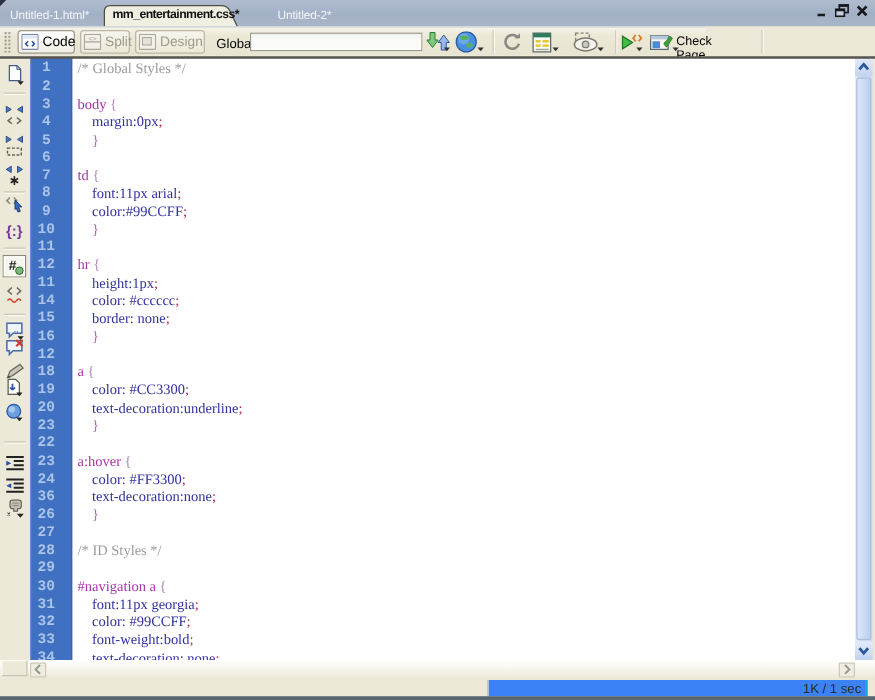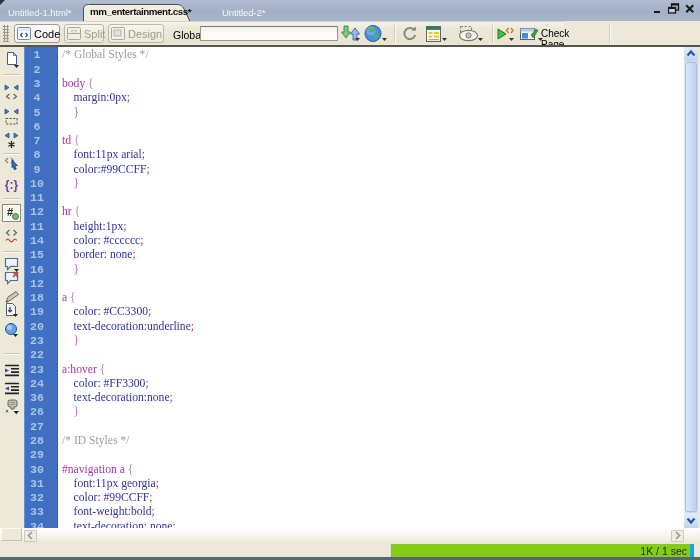--- a/index.html
+++ b/index.html
@@ -50,21 +50,21 @@
 #vthumb { position:absolute; left:1px; top:16px; width:12px; height:450px;
   background:linear-gradient(90deg,#dbe6f8,#bccff0); border:1px solid #a8bede; border-radius:2px; }
 #hscroll { position:absolute; left:0; top:528px; width:700px; height:16px;
   background:linear-gradient(#ffffff,#f2efe2 70%,#e9e6d4); }
 #hbox { position:absolute; left:1px; top:0px; width:21px; height:13px; background:#ece9d8;
   border:1px solid #c6c3b2; border-top-color:#fbfaf3; border-left-color:#fbfaf3; }
 .harw { position:absolute; top:2px; width:13px; height:12px; background:#f0ede0;
   border:1px solid #cdcaba; border-radius:1px; text-align:center; line-height:8px; }
 #status { position:absolute; left:0; top:544px; width:700px; height:13px; background:#ece9d8; }
 #stpanel { position:absolute; left:390px; top:0; width:304px; height:13px;
-  background:#84cc16; border-left:1px solid #dedbcc; border-right:4px solid #0ea5e9; }
+  background:#3b82f6; border-left:1px solid #dedbcc; border-right:2px solid #0ea5e9; }
 #sttext { position:absolute; right:3px; top:1px; font-size:10.5px; color:#2a2a2a; }
 #bottomstrip { position:absolute; left:0; top:557px; width:700px; height:3px; background:#57666f; }
 </style>
 </head>
 <body>
 <div id="tabbar">
   <div id="corner"></div>
   <span class="itab" style="left:8px">Untitled-1.html*</span>
   <svg id="atab" width="200" height="21">
     <path d="M3.5,21.5 L3.5,9 Q3.5,4.5 8.5,4.5 L97,4.5 Q102,4.5 104,9 L110,21.5" fill="#f1efe2" stroke="#4e5048" stroke-width="1"></path>

